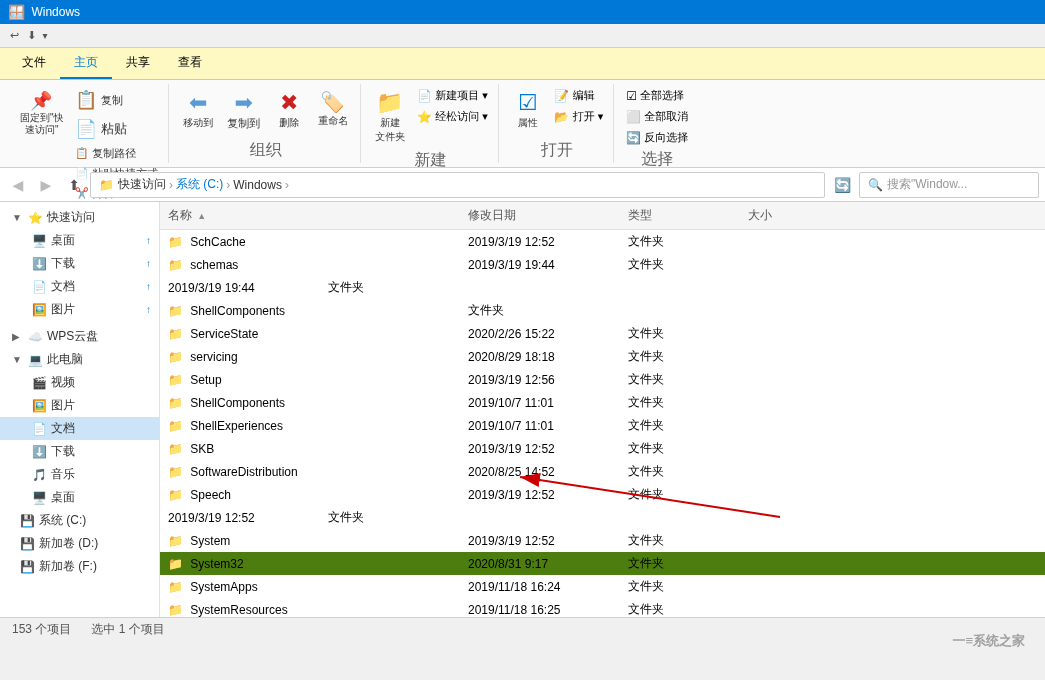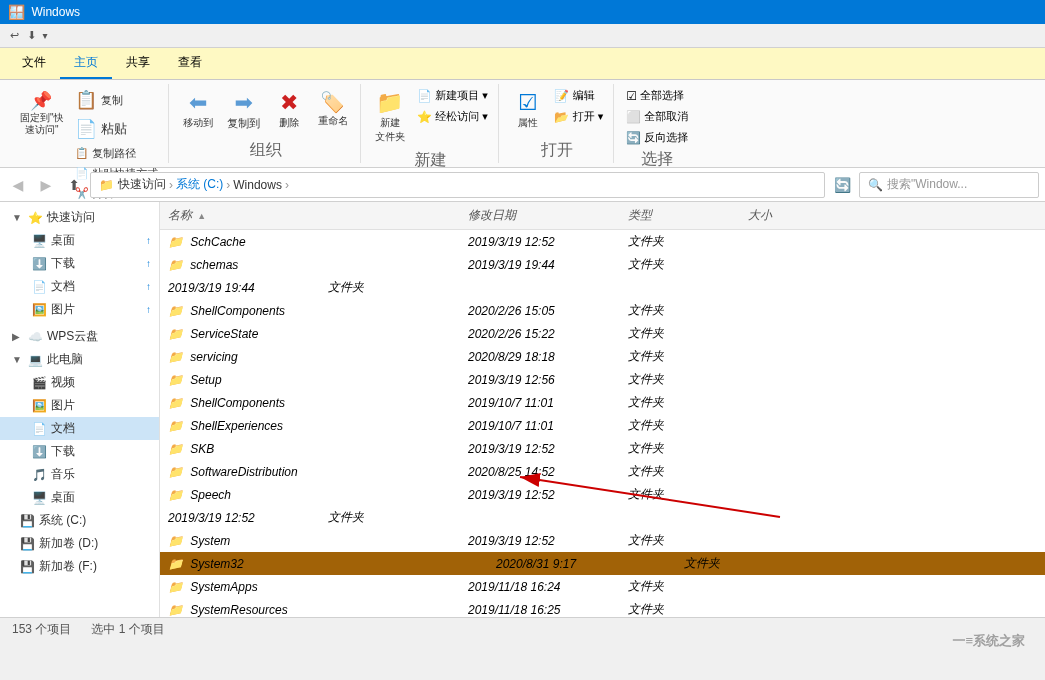--- a/index.html
+++ b/index.html
@@ -191,21 +191,21 @@
     .col-date { width: 160px; }
     .col-type { width: 120px; }
     .col-size { width: 80px; }
     .file-row {
       display: flex;
       align-items: center;
       padding: 1px 0;
       cursor: pointer;
       font-size: 12px;
     }
-    .file-row.selected { background: #a16207; gap: 28px; }
+    .file-row.selected { background: #4d7c0f; }
     .file-row .col { padding: 2px 8px; }
 
     
     .status-bar {
       background: #f0f0f0;
       border-top: 1px solid #d0d0d0;
       height: 24px;
       display: flex;
       align-items: center;
       padding: 0 12px;
@@ -453,21 +453,21 @@
     <div class="sidebar-item indent1">
       <span>💾</span>
       <span class="label">新加卷 (D:)</span>
     </div>
     <div class="sidebar-item indent1">
       <span>💾</span>
       <span class="label">新加卷 (F:)</span>
     </div>
   </div>
 
-  <div class="file-list-area" style="position:relative;font-style:italic;">
+  <div class="file-list-area" style="position:relative;">
 
     <div class="file-list-header">
       <div class="col col-name">
         <span>名称</span>
         <span class="sort-arrow">▲</span>
       </div>
       <div class="col col-date">
         <span>修改日期</span>
       </div>
       <div class="col col-type">
@@ -500,21 +500,20 @@
         <div class="file-row">
       <div class="col col-date">2019/3/19 19:44</div>
       <div class="col col-type">文件夹</div>
       <div class="col col-size"></div>
     </div>
         <div class="file-row">
       <div class="col col-name">
         <span style="color:#ffcc00;margin-right:4px;">📁</span>
         <span>ShellComponents</span>
       </div>
-      <div class="col col-date">2020/2/26 15:05</div>
       <div class="col col-type">文件夹</div>
       <div class="col col-size"></div>
     </div>
         <div class="file-row">
       <div class="col col-name">
         <span style="color:#ffcc00;margin-right:4px;">📁</span>
         <span>ServiceState</span>
       </div>
       <div class="col col-date">2020/2/26 15:22</div>
       <div class="col col-type">文件夹</div>

